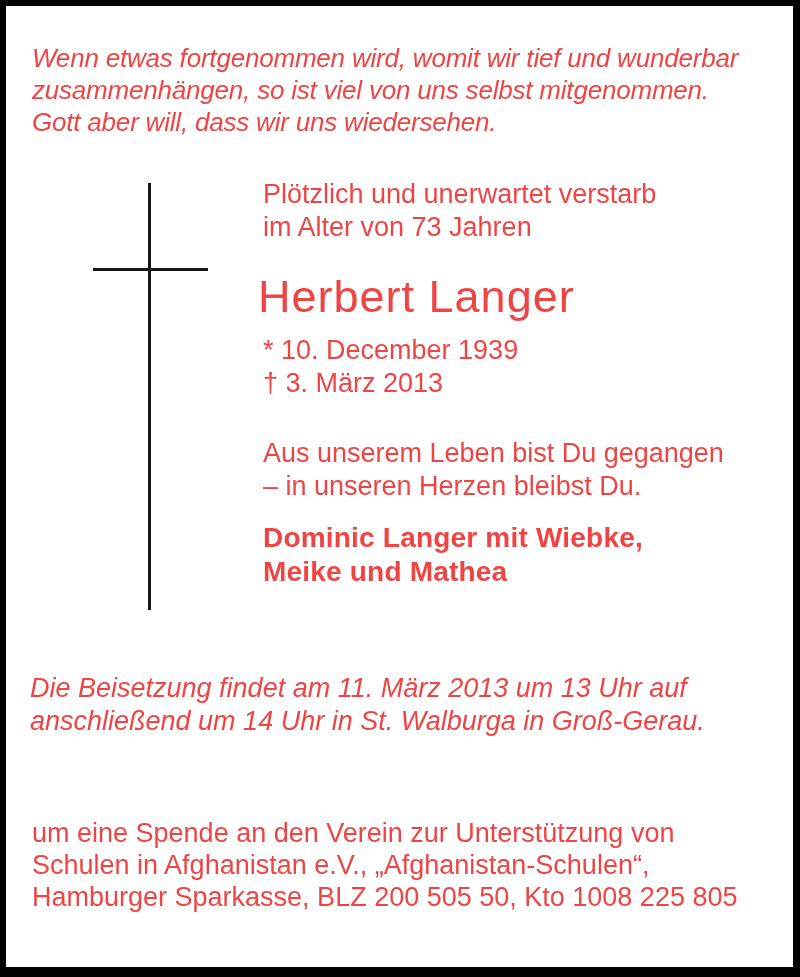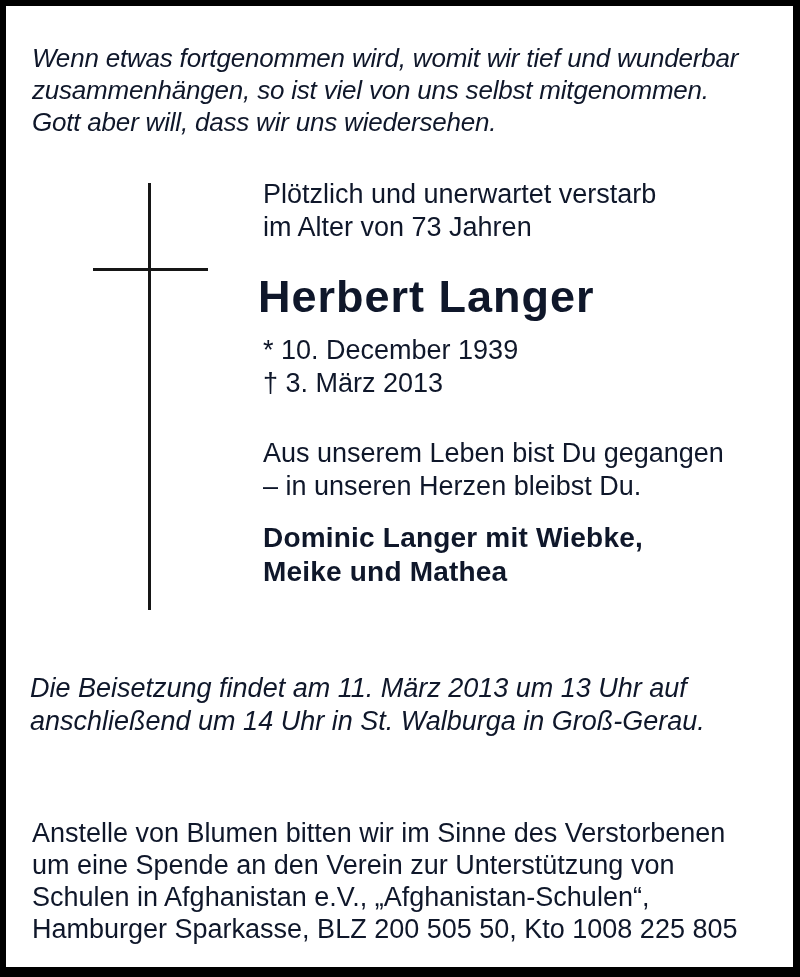--- a/index.html
+++ b/index.html
@@ -11,21 +11,21 @@
     position: relative;
     width: 800px;
     height: 977px;
     box-sizing: border-box;
     background: #ffffff;
     border-style: solid;
     border-color: #000000;
     border-width: 6px 7px 10px 6px;
     overflow: hidden;
     font-family: "Liberation Sans", "DejaVu Sans", sans-serif;
-    color: #0f172a;
+    color: #ef4444;
   }
   .abs { position: absolute; }
   .line { white-space: nowrap; }
 
   
   .quote {
     left: 26px;
     top: 36px;
     font-size: 26px;
     font-style: italic;
@@ -53,21 +53,21 @@
   .intro {
     left: 257px;
     top: 172px;
     font-size: 27px;
     line-height: 33px;
   }
   .deceased-name {
     left: 252px;
     top: 266px;
     font-size: 45px;
-    font-weight: 700;
+    font-weight: 400;
     letter-spacing: 1px;
     line-height: 50px;
     text-align: center;
   }
   .dates {
     left: 257px;
     top: 328px;
     font-size: 27px;
     line-height: 33px;
   }
@@ -138,19 +138,18 @@
     <div class="line">Dominic Langer mit Wiebke,</div>
     <div class="line">Meike und Mathea</div>
   </div>
 
   <div class="abs funeral">
     <div class="line">Die Beisetzung findet am 11. März 2013 um 13 Uhr auf</div>
     <div class="line">anschließend um 14 Uhr in St. Walburga in Groß-Gerau.</div>
   </div>
 
   <div class="abs donation">
-    <div class="line">Anstelle von Blumen bitten wir im Sinne des Verstorbenen</div>
     <div class="line">um eine Spende an den Verein zur Unterstützung von</div>
     <div class="line">Schulen in Afghanistan e.V., „Afghanistan-Schulen“,</div>
     <div class="line">Hamburger Sparkasse, BLZ 200 505 50, Kto 1008 225 805</div>
   </div>
 
 </div>
 
 </body></html>

